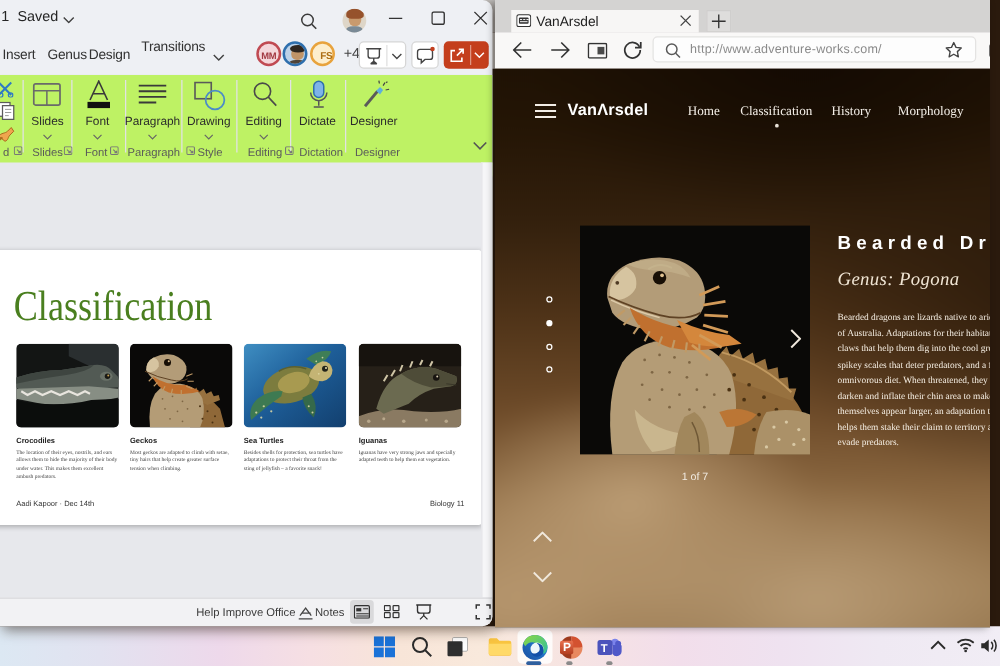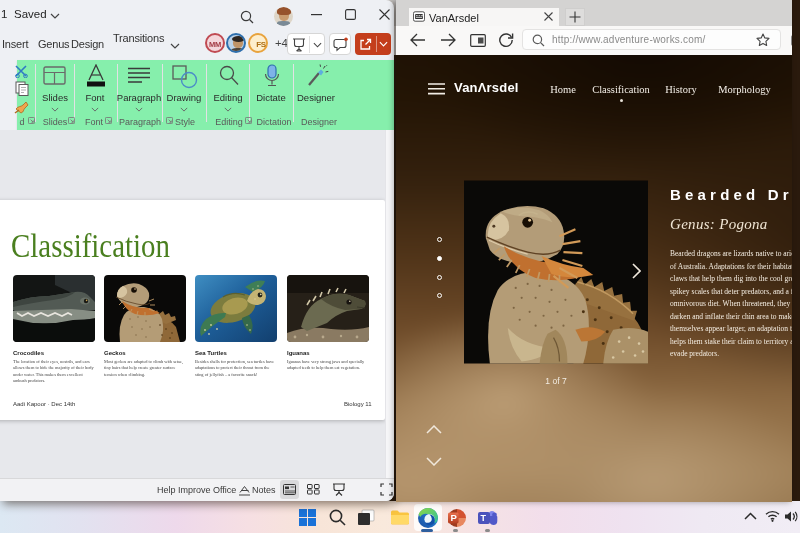--- a/index.html
+++ b/index.html
@@ -11,21 +11,21 @@
 
 #taskbar { position:absolute; left:0; top:501px; width:800px; height:32px;
   background:linear-gradient(90deg,#dce8f3 0%,#e2e2f0 10%,#eed9eb 22%,#f6dfe3 31%,#f8e5d8 40%,#f9e9dc 48%,#f6e3e3 58%,#f2deeb 68%,#efe2f0 78%,#efe9f3 88%,#f1edf5 100%);
 }
 
 
 #ppt { position:absolute; left:0; top:0; width:394px; height:501px;
   background:#eef0f4; border-radius:0 8px 8px 0; box-shadow:3px 3px 10px rgba(40,25,12,.55); overflow:hidden; }
 #ppt .titlebar { position:absolute; left:0; top:0; width:100%; height:30px; }
 #ppt .tabrow { position:absolute; left:0; top:30px; width:100%; height:30px; }
-#ribbon { position:absolute; left:17px; top:60px; width:100%; height:88px; background:#86efac;
+#ribbon { position:absolute; left:0; top:60px; width:100%; height:88px; background:#bef264;
   border-radius:0 0 8px 8px; box-shadow:0 1px 2px rgba(0,0,0,.12); }
 #workspace { position:absolute; left:0; top:130px; width:100%; height:348px; background:#e7e8ec; }
 #slide { position:absolute; left:-8px; top:200px; width:393px; height:220px; background:#fff;
   box-shadow:0 1px 4px rgba(0,0,0,.25); border-radius:2px; }
 #statusbar { position:absolute; left:0; top:478px; width:100%; height:23px; background:#f2f2f4; border-top:1px solid #d8d8da;padding-left:23px; }
 
 
 #edge { position:absolute; left:396px; top:0; width:396px; height:502px; background:#d4d3d2; overflow:hidden; box-shadow:-2px 0 6px rgba(0,0,0,.35); }
 #edge .addrrow { position:absolute; left:0; top:26px; width:100%; height:29px; background:#f9f8f7; }
 #page { position:absolute; left:0; top:55px; width:404px; height:447px; overflow:hidden; background:#3b2715; }

